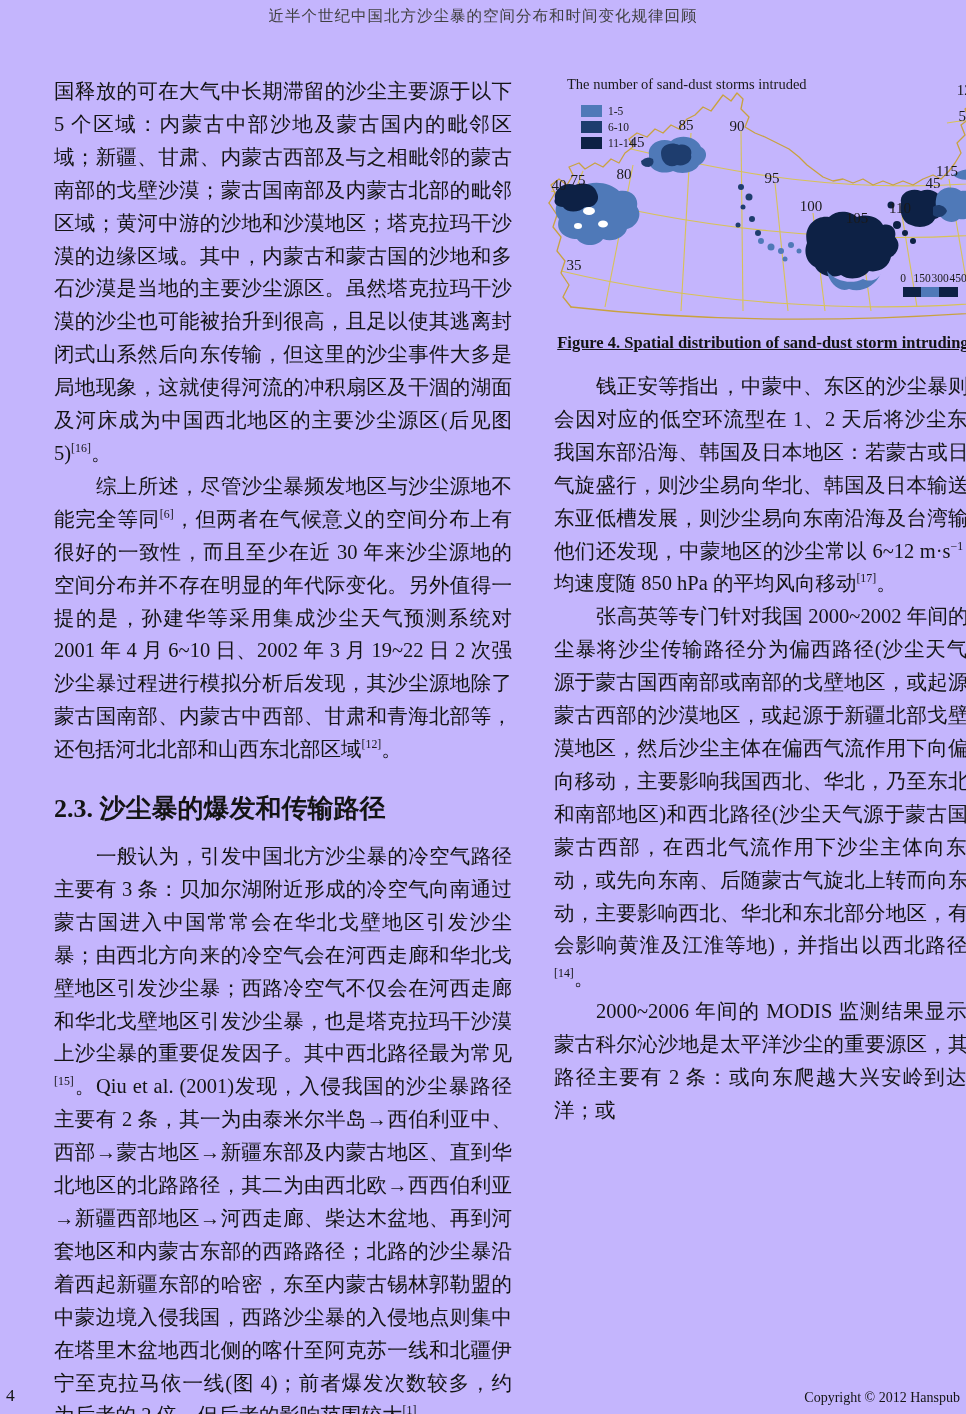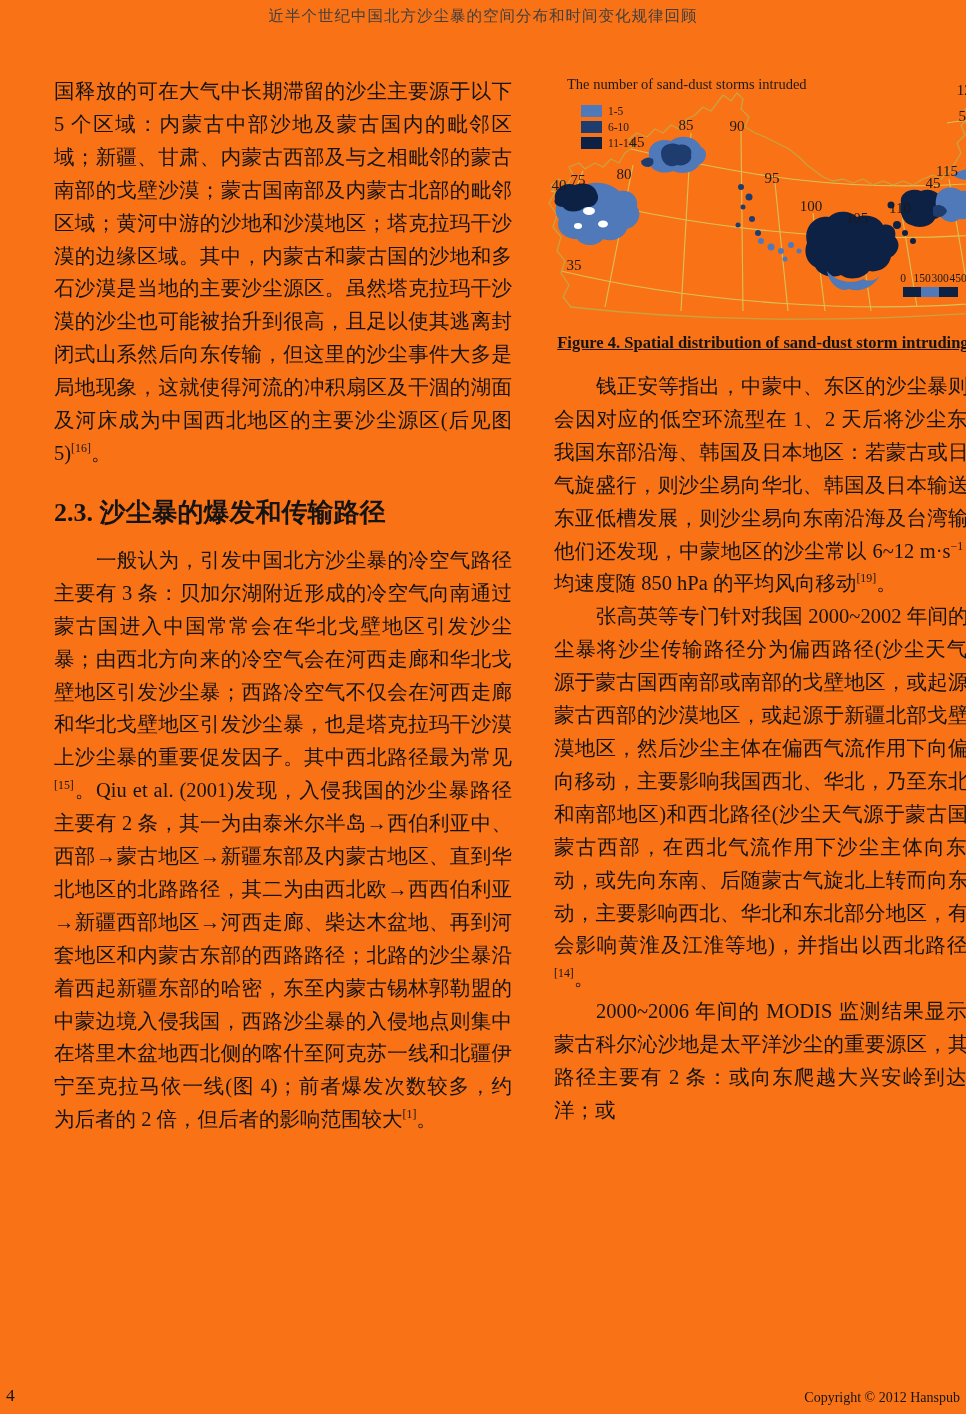--- a/index.html
+++ b/index.html
@@ -1,16 +1,16 @@
 <!DOCTYPE html>
 <html><head>
 <meta charset="utf-8">
 <style>
   html,body{margin:0;padding:0;background:#ffffff;}
-  .page{position:relative;width:966px;height:1414px;background:#f97316;overflow:hidden;
+  .page{position:relative;width:966px;height:1414px;background:#c4b5fd;overflow:hidden;
         font-family:"Liberation Serif","DejaVu Serif",serif;color:#141414;}
   .header-title{position:absolute;top:6px;left:0;width:100%;text-align:center;
         font-size:15.5px;color:#3f3f3f;letter-spacing:1px;}
   .col{position:absolute;top:75px;margin-left:48px;}
   .col-left{left:6px;width:458px;}
   .col-right{left:506px;width:456px;}
   p.body{font-size:20.5px;line-height:32.9px;text-align:justify;margin:0;}
   p.indent{text-indent:2.05em;}
   sup{font-size:0.58em;line-height:0;}
   .section-heading{font-size:26px;font-weight:700;margin:25px 0 14px 0;}
@@ -34,20 +34,21 @@
 </style>
 </head>
 <body>
 
 <div class="page">
 
   <div class="header-title">近半个世纪中国北方沙尘暴的空间分布和时间变化规律回顾</div>
 
   <div class="col col-left">
     <p class="body">国释放的可在大气中长期滞留的沙尘主要源于以下 5 个区域：内蒙古中部沙地及蒙古国内的毗邻区域；新疆、甘肃、内蒙古西部及与之相毗邻的蒙古南部的戈壁沙漠；蒙古国南部及内蒙古北部的毗邻区域；黄河中游的沙地和沙漠地区；塔克拉玛干沙漠的边缘区域。其中，内蒙古和蒙古国的沙地和多石沙漠是当地的主要沙尘源区。虽然塔克拉玛干沙漠的沙尘也可能被抬升到很高，且足以使其逃离封闭式山系然后向东传输，但这里的沙尘事件大多是局地现象，这就使得河流的冲积扇区及干涸的湖面及河床成为中国西北地区的主要沙尘源区(后见图 5)<sup>[16]</sup>。</p>
+    <p class="body indent">综上所述，尽管沙尘暴频发地区与沙尘源地不能完全等同<sup>[6]</sup>，但两者在气候意义的空间分布上有很好的一致性，而且至少在近 30 年来沙尘源地的空间分布并不存在明显的年代际变化。另外值得一提的是，孙建华等采用集成沙尘天气预测系统对 2001 年 4 月 6~10 日、2002 年 3 月 19~22 日 2 次强沙尘暴过程进行模拟分析后发现，其沙尘源地除了蒙古国南部、内蒙古中西部、甘肃和青海北部等，还包括河北北部和山西东北部区域<sup>[12]</sup>。</p>
     <h2 class="section-heading">2.3. 沙尘暴的爆发和传输路径</h2>
     <p class="body indent">一般认为，引发中国北方沙尘暴的冷空气路径主要有 3 条：贝加尔湖附近形成的冷空气向南通过蒙古国进入中国常常会在华北戈壁地区引发沙尘暴；由西北方向来的冷空气会在河西走廊和华北戈壁地区引发沙尘暴；西路冷空气不仅会在河西走廊和华北戈壁地区引发沙尘暴，也是塔克拉玛干沙漠上沙尘暴的重要促发因子。其中西北路径最为常见<sup>[15]</sup>。Qiu et al. (2001)发现，入侵我国的沙尘暴路径主要有 2 条，其一为由泰米尔半岛→西伯利亚中、西部→蒙古地区→新疆东部及内蒙古地区、直到华北地区的北路路径，其二为由西北欧→西西伯利亚→新疆西部地区→河西走廊、柴达木盆地、再到河套地区和内蒙古东部的西路路径；北路的沙尘暴沿着西起新疆东部的哈密，东至内蒙古锡林郭勒盟的中蒙边境入侵我国，西路沙尘暴的入侵地点则集中在塔里木盆地西北侧的喀什至阿克苏一线和北疆伊宁至克拉马依一线(图 4)；前者爆发次数较多，约为后者的 2 倍，但后者的影响范围较大<sup>[1]</sup>。</p>
   </div>
 
   <div class="col col-right">
 
     <div class="figure-block">
       <svg class="map-svg" width="460" height="248" viewBox="0 0 460 248" xmlns="http://www.w3.org/2000/svg">
 
         <g class="graticule">
@@ -154,21 +155,21 @@
           <rect class="lv3" x="394" y="212" width="19" height="10" fill="#0d2145"></rect>
         </g>
       </svg>
 
       <div class="caption">
         <div class="en">Figure 4. Spatial distribution of sand-dust storm intruding areas</div>
       </div>
     </div>
 
     <div class="rc-paras">
-      <p class="body indent">钱正安等指出，中蒙中、东区的沙尘暴则常常会因对应的低空环流型在 1、2 天后将沙尘东传到我国东部沿海、韩国及日本地区：若蒙古或日本海气旋盛行，则沙尘易向华北、韩国及日本输送；若东亚低槽发展，则沙尘易向东南沿海及台湾输送。他们还发现，中蒙地区的沙尘常以 6~12 m·s<sup>−1</sup> 的平均速度随 850 hPa 的平均风向移动<sup>[19]</sup>。</p>
+      <p class="body indent">钱正安等指出，中蒙中、东区的沙尘暴则常常会因对应的低空环流型在 1、2 天后将沙尘东传到我国东部沿海、韩国及日本地区：若蒙古或日本海气旋盛行，则沙尘易向华北、韩国及日本输送；若东亚低槽发展，则沙尘易向东南沿海及台湾输送。他们还发现，中蒙地区的沙尘常以 6~12 m·s<sup>−1</sup> 的平均速度随 850 hPa 的平均风向移动<sup>[17]</sup>。</p>
       <p class="body indent">张高英等专门针对我国 2000~2002 年间的强沙尘暴将沙尘传输路径分为偏西路径(沙尘天气或起源于蒙古国西南部或南部的戈壁地区，或起源于内蒙古西部的沙漠地区，或起源于新疆北部戈壁和沙漠地区，然后沙尘主体在偏西气流作用下向偏东方向移动，主要影响我国西北、华北，乃至东北西部和南部地区)和西北路径(沙尘天气源于蒙古国或内蒙古西部，在西北气流作用下沙尘主体向东南移动，或先向东南、后随蒙古气旋北上转而向东北移动，主要影响西北、华北和东北部分地区，有时还会影响黄淮及江淮等地)，并指出以西北路径居多<sup>[14]</sup>。</p>
       <p class="body indent">2000~2006 年间的 MODIS 监测结果显示，内蒙古科尔沁沙地是太平洋沙尘的重要源区，其传输路径主要有 2 条：或向东爬越大兴安岭到达太平洋；或</p>
     </div>
   </div>
 
   <div class="footer-num">4</div>
   <div class="footer-copy">Copyright © 2012 Hanspub</div>
 </div>
 
 </body></html>

